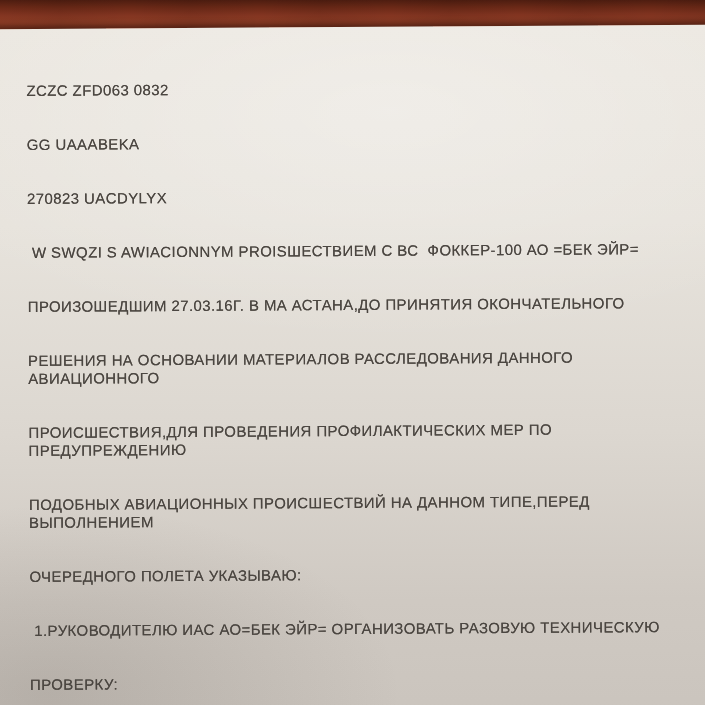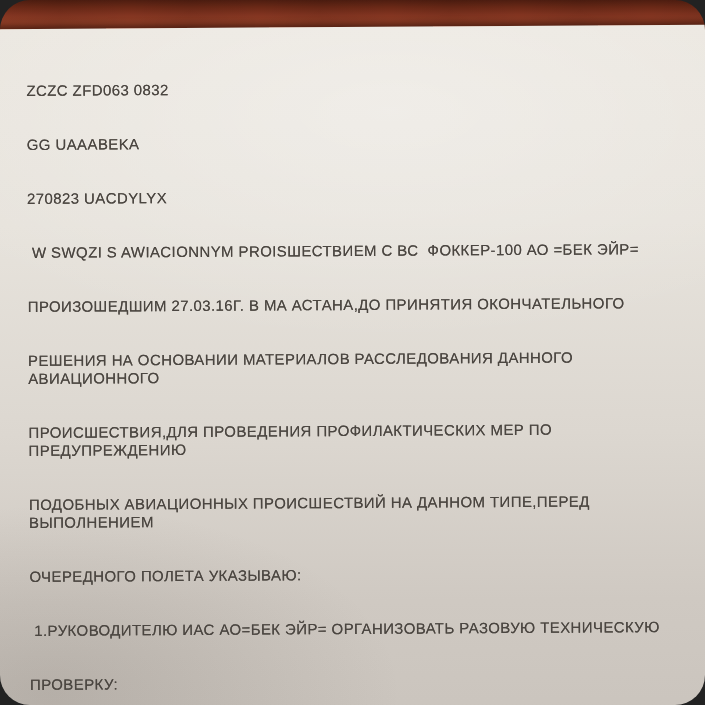--- a/index.html
+++ b/index.html
@@ -8,21 +8,20 @@
     width: 705px;
     height: 705px;
     overflow: hidden;
     background: #222;
   }
   .scene {
     position: relative;
     width: 705px;
     height: 705px;
     overflow: hidden;
-    border-radius: 30px;
   }
   
   .wood {
     position: absolute;
     top: 0; left: 0;
     width: 100%;
     height: 34px;
     background:
       repeating-linear-gradient(90deg,
         rgba(0,0,0,0.00) 0px, rgba(0,0,0,0.06) 60px, rgba(0,0,0,0.00) 130px),

